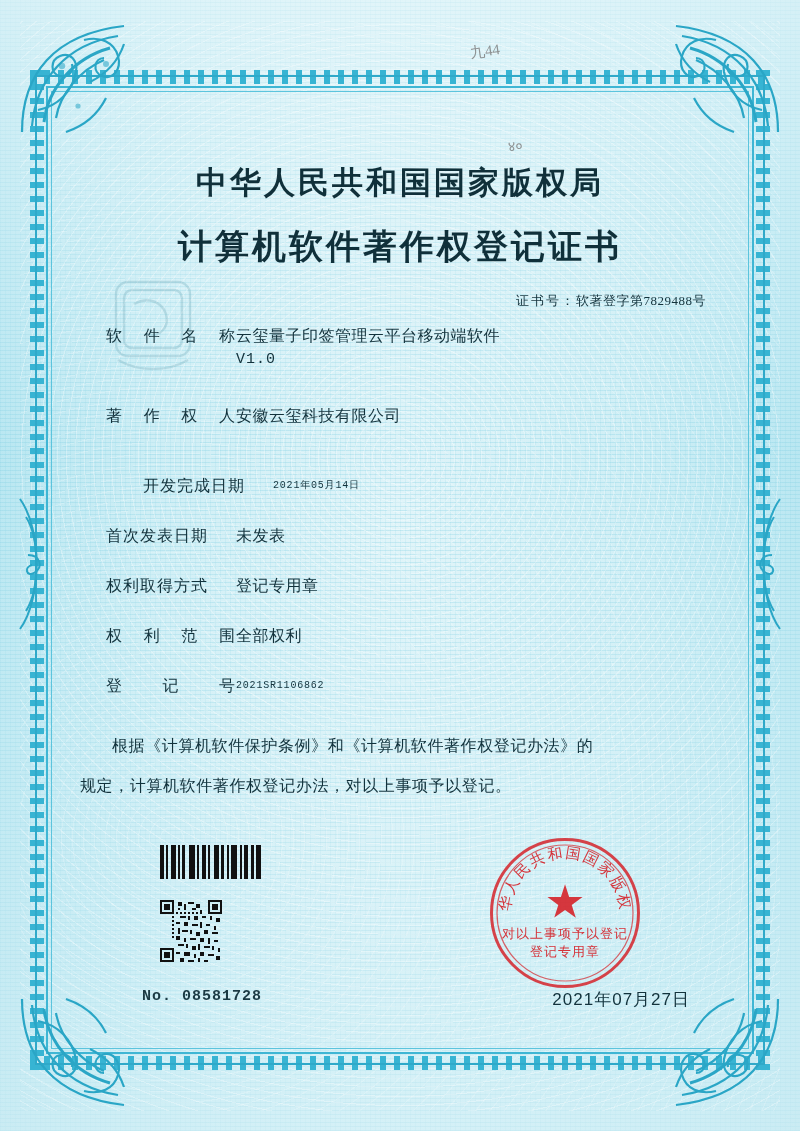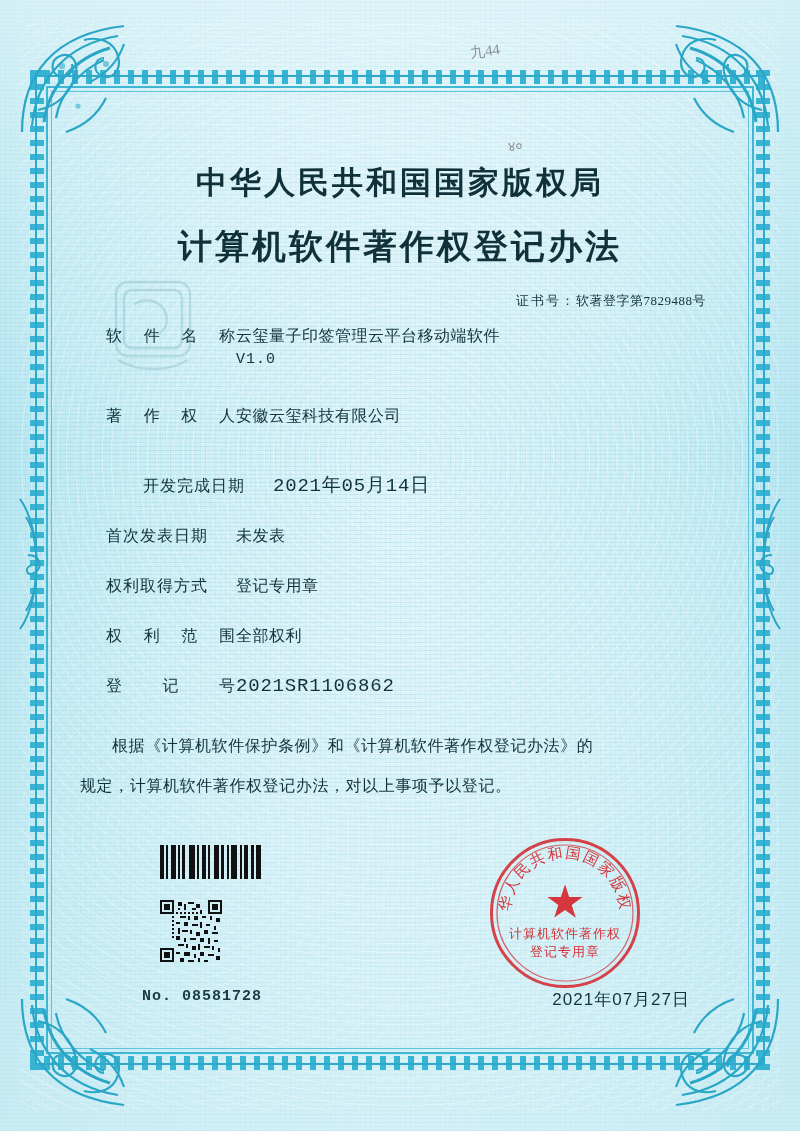--- a/index.html
+++ b/index.html
@@ -169,21 +169,21 @@
   }
   .field-value .line2 {
     display: block;
     font-family: "Liberation Mono", monospace;
     font-size: 15px;
     letter-spacing: 1px;
   }
   .field-value.mono {
     font-family: "Liberation Mono", monospace;
     letter-spacing: 0.8px;
-    font-size: 19px;
+    font-size: 10px;
   }
 
   .gap-lg { height: 28px; }
   .gap-md { height: 14px; }
 
   .statement {
     margin-top: 28px;
     padding-left: 10px;
     padding-right: 14px;
     font-size: 16px;
@@ -380,21 +380,21 @@
         <path d="M30 36 C44 28 58 34 62 46 C66 60 54 70 44 66"></path>
       </g>
     </svg>
   </div>
 
   <div class="scribble one">九44</div>
   <div class="scribble two">४०</div>
 
   <div class="content">
     <div class="title-main">中华人民共和国国家版权局</div>
-    <div class="title-sub">计算机软件著作权登记办法</div>
+    <div class="title-sub">计算机软件著作权登记证书</div>
 
     <div class="cert-no">
       <span class="label">证书号：</span><span>软著登字第7829488号</span>
     </div>
 
     <div class="fields">
 
       <div class="field-row" style="margin-top:12px;">
         <div class="field-label spread">
             <span>软</span>
@@ -596,17 +596,17 @@
       <defs>
         <path id="sealArc" d="M 20,75 A 55,55 0 0 1 130,75"></path>
       </defs>
       <circle cx="75" cy="75" r="68" fill="none" stroke="#d5232a" stroke-width="1.2" opacity="0.7"></circle>
       <text font-family="'Liberation Serif', serif" font-size="15" fill="#d5232a" opacity="0.92" letter-spacing="2">
         <textPath href="#sealArc" startOffset="50%" text-anchor="middle">中华人民共和国国家版权局</textPath>
       </text>
     </svg>
     <div class="seal-star">★</div>
     <div class="seal-text">
-      <div>计算机软件著作权</div>
+      <div>对以上事项予以登记</div>
       <div>登记专用章</div>
     </div>
   </div>
 </div>
 
 </body></html>

